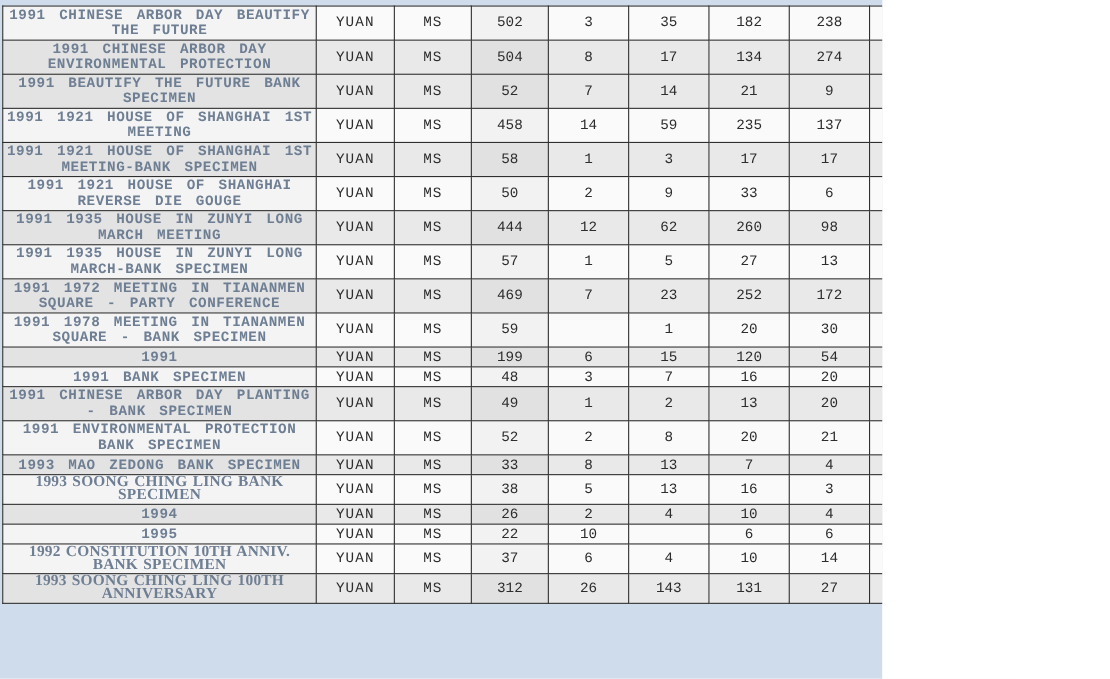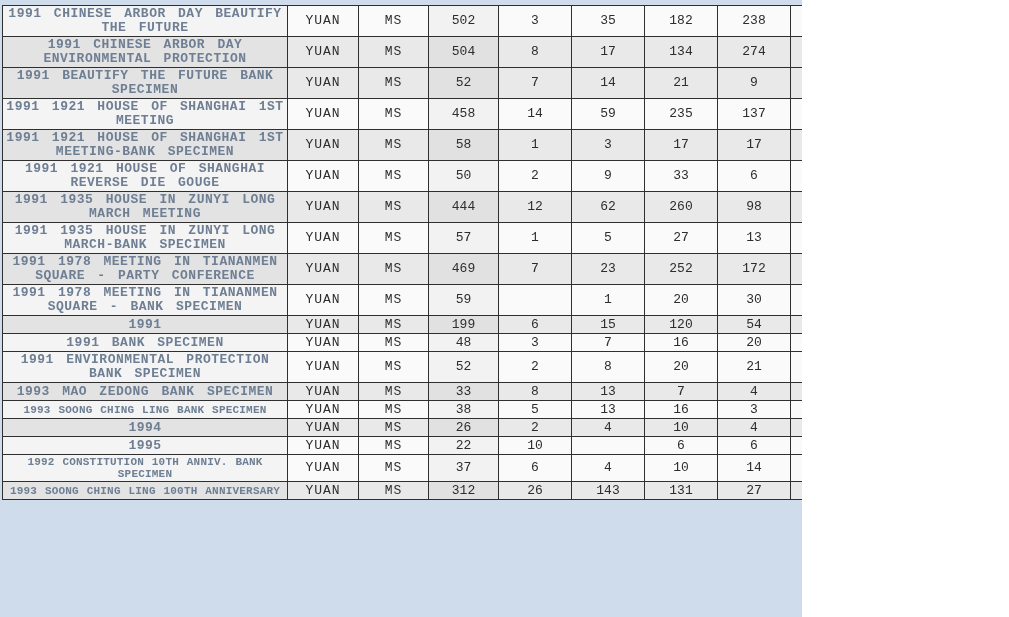--- a/index.html
+++ b/index.html
@@ -48,24 +48,25 @@
   tr.even{background:var(--row_even);margin-top:32px;}
   tr.odd{background:var(--row_odd);}
   td.desc{
     font-weight:bold;
     color:var(--description_text);
     letter-spacing:0.5px;
     word-spacing:4px;
     background:rgba(0,0,0,0.025);
   }
   tr.small td.desc{
-    font-size:11px;
+    font-size:14px;
     letter-spacing:0.2px;
     word-spacing:1px;
     line-height:12px;
+    font-family:Liberation Serif, serif;
   }
   td.total{background:rgba(0,0,0,0.03);}
   td.cur,td.grade{letter-spacing:1px;}
   .watermark{
     position:absolute;left:803px;top:571px;
     font-family:Liberation Serif, serif;
     font-weight:bold;
     font-size:23px;
     letter-spacing:0.5px;
     color:var(--watermark);
@@ -195,21 +196,21 @@
     <td class="total">57</td>
     <td class="num">1</td>
     <td class="num">5</td>
     <td class="num">27</td>
     <td class="num">13</td>
     <td class="num">8</td>
     <td class="num">3</td>
     <td class="num"></td>
   </tr>
         <tr class="even">
-    <td class="desc">1991 1978 MEETING IN TIANANMEN SQUARE - PARTY CONFERENCE</td>
+    <td class="desc">1991 1972 MEETING IN TIANANMEN SQUARE - PARTY CONFERENCE</td>
     <td class="cur">YUAN</td>
     <td class="grade">MS</td>
     <td class="total">469</td>
     <td class="num">7</td>
     <td class="num">23</td>
     <td class="num">252</td>
     <td class="num">172</td>
     <td class="num">14</td>
     <td class="num"></td>
     <td class="num"></td>
@@ -243,20 +244,33 @@
         <tr class="odd">
     <td class="desc">1991 BANK SPECIMEN</td>
     <td class="cur">YUAN</td>
     <td class="grade">MS</td>
     <td class="total">48</td>
     <td class="num">3</td>
     <td class="num">7</td>
     <td class="num">16</td>
     <td class="num">20</td>
     <td class="num">2</td>
+    <td class="num"></td>
+    <td class="num"></td>
+  </tr>
+        <tr class="even">
+    <td class="desc">1991 CHINESE ARBOR DAY PLANTING - BANK SPECIMEN</td>
+    <td class="cur">YUAN</td>
+    <td class="grade">MS</td>
+    <td class="total">49</td>
+    <td class="num">1</td>
+    <td class="num">2</td>
+    <td class="num">13</td>
+    <td class="num">20</td>
+    <td class="num">13</td>
     <td class="num"></td>
     <td class="num"></td>
   </tr>
         <tr class="odd">
     <td class="desc">1991 ENVIRONMENTAL PROTECTION BANK SPECIMEN</td>
     <td class="cur">YUAN</td>
     <td class="grade">MS</td>
     <td class="total">52</td>
     <td class="num">2</td>
     <td class="num">8</td>

